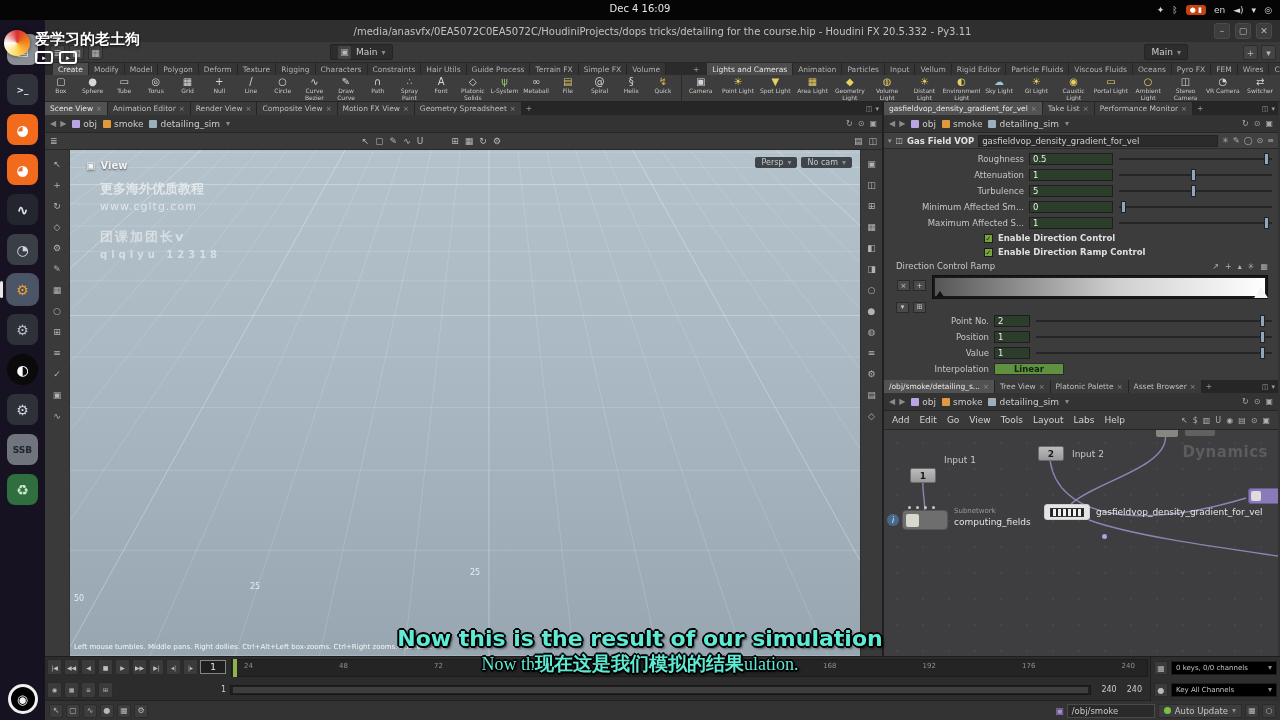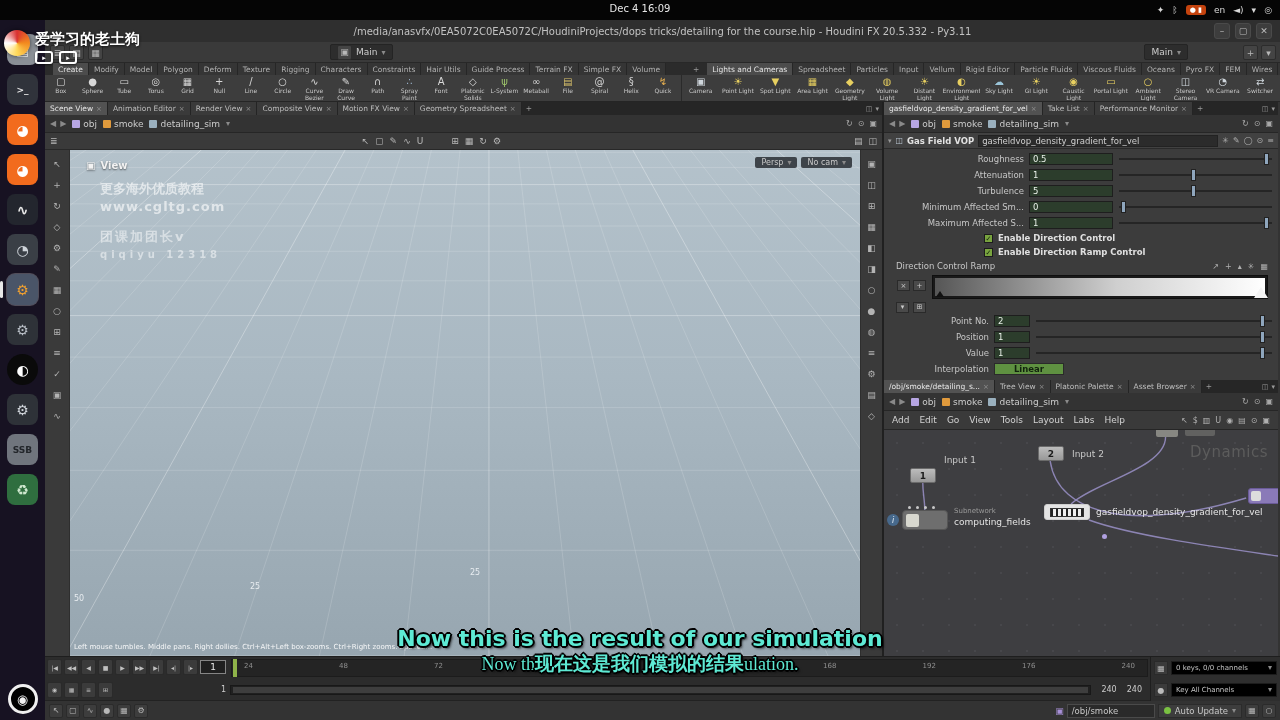--- a/index.html
+++ b/index.html
@@ -105,21 +105,21 @@
   .vcanvas { flex:1; position:relative;
     background:linear-gradient(180deg,#b4c2cb 0%, #a9b8c2 45%, #97a6b0 100%); overflow:hidden; }
   .vp-grid { position:absolute; inset:0; width:100%; height:100%; }
   .vp-view-label { position:absolute; left:16px; top:10px; color:#f2f2f2; font-size:10px; font-weight:bold;
     text-shadow:0 1px 2px rgba(0,0,0,.55); display:flex; gap:5px; align-items:center; }
   .vp-cams { position:absolute; top:7px; right:8px; display:flex; gap:4px; }
   .vp-cam-chip { background:rgba(45,50,56,.88); color:#c8c8c8; font-size:8px; padding:1px 6px;
     border-radius:2px; display:flex; gap:4px; align-items:center; }
   .wm1 { position:absolute; left:30px; top:30px; color:rgba(255,255,255,.6); font-size:13px;
     font-weight:bold; line-height:18px; }
-  .wm1 .url { font-size:13px; font-weight:bold; letter-spacing:1px; }
+  .wm1 .url { font-size:11px; font-weight:normal; letter-spacing:1px; }
   .wm2 { position:absolute; left:30px; top:78px; color:rgba(255,255,255,.5); font-size:13px;
     font-weight:bold; line-height:18px; letter-spacing:2px; }
   .wm2 .sub { font-size:10px; letter-spacing:4px; }
   .grid-num { position:absolute; color:rgba(250,252,255,.8); font-size:8px; }
   .gn1 { left:400px; top:418px; } .gn2 { left:4px; top:444px; } .gn3 { left:180px; top:432px; }
   .vp-help { position:absolute; left:4px; bottom:5px; font-size:7px; color:rgba(255,255,255,.9); }
 
   
   .pheader { height:16px; background:#414141; border-bottom:1px solid #2a2a2a; display:flex;
     align-items:center; gap:4px; padding:0 4px; font-size:9px; flex:0 0 auto; }
@@ -172,21 +172,21 @@
 
   
   .netmenubar { height:19px; background:#3a3a3a; border-bottom:1px solid #262626; display:flex;
     align-items:center; gap:10px; padding:0 8px; font-size:9px; color:#d2d2d2; flex:0 0 auto; }
   .netmenu-icons { margin-left:auto; display:flex; gap:5px; }
   .netcanvas { height:226px; position:relative; background:#3e3e41;
     background-image:radial-gradient(circle,#47474b 1px, transparent 1px); background-size:26px 26px;
     overflow:hidden; flex:0 0 auto; }
   .net-wires { position:absolute; inset:0; width:100%; height:100%; }
   .net-wires path { fill:none; stroke:#9a90c8; stroke-width:1.4; opacity:.85; }
-  .dyn-wm { position:absolute; right:10px; top:13px; font-size:15px; font-weight:normal; color:#5c5c5c;
+  .dyn-wm { position:absolute; right:10px; top:13px; font-size:15px; font-weight:bold; color:#5c5c5c;
     letter-spacing:.5px; }
   .inbadge { position:absolute; width:26px; height:15px; background:linear-gradient(#bcbcbc,#989898);
     border:1px solid #6a6a6a; border-radius:2px; color:#1c1c1c; font-size:9px; font-weight:bold;
     display:flex; align-items:center; justify-content:center; }
   .inbadge.b2 { left:154px; top:16px; } .inbadge.b1 { left:26px; top:38px; }
   .inlabel { position:absolute; font-size:9px; color:#c8c8c8; white-space:nowrap; }
   .il2 { left:188px; top:19px; } .il1 { left:60px; top:25px; }
   .node-computing { position:absolute; left:18px; top:80px; width:46px; height:20px; background:#6e6e6e;
     border:1px solid #555; border-radius:4px; display:flex; align-items:center; padding:0 3px; gap:2px; }
   .node-computing .nicon { width:13px; height:13px; background:#d8d8cf; border-radius:2px; }
@@ -379,21 +379,21 @@
           <span class="stab">Hair Utils</span>
           <span class="stab">Guide Process</span>
           <span class="stab">Terrain FX</span>
           <span class="stab">Simple FX</span>
           <span class="stab">Volume</span>
         </div>
       <span class="plus-tab">+</span>
       <div class="stgroup gr">
 
       <span class="stab active">Lights and Cameras</span>
-          <span class="stab">Spreadsheet</span>
+          <span class="stab">Animation</span>
           <span class="stab">Particles</span>
           <span class="stab">Input</span>
           <span class="stab">Vellum</span>
           <span class="stab">Rigid Editor</span>
           <span class="stab">Particle Fluids</span>
           <span class="stab">Viscous Fluids</span>
           <span class="stab">Oceans</span>
           <span class="stab">Pyro FX</span>
           <span class="stab">FEM</span>
           <span class="stab">Wires</span>

